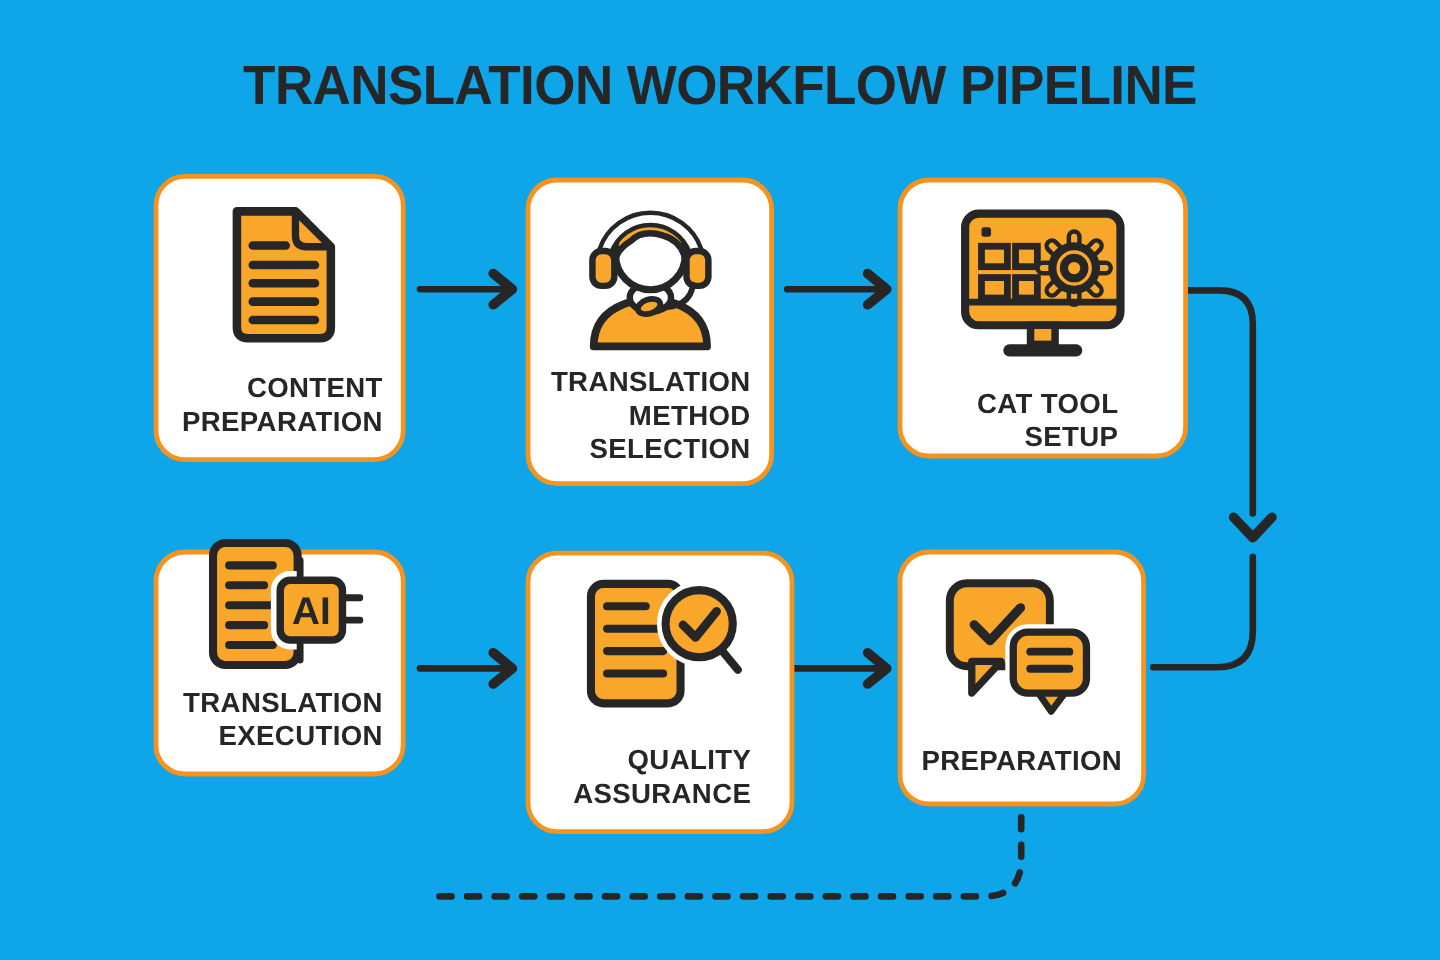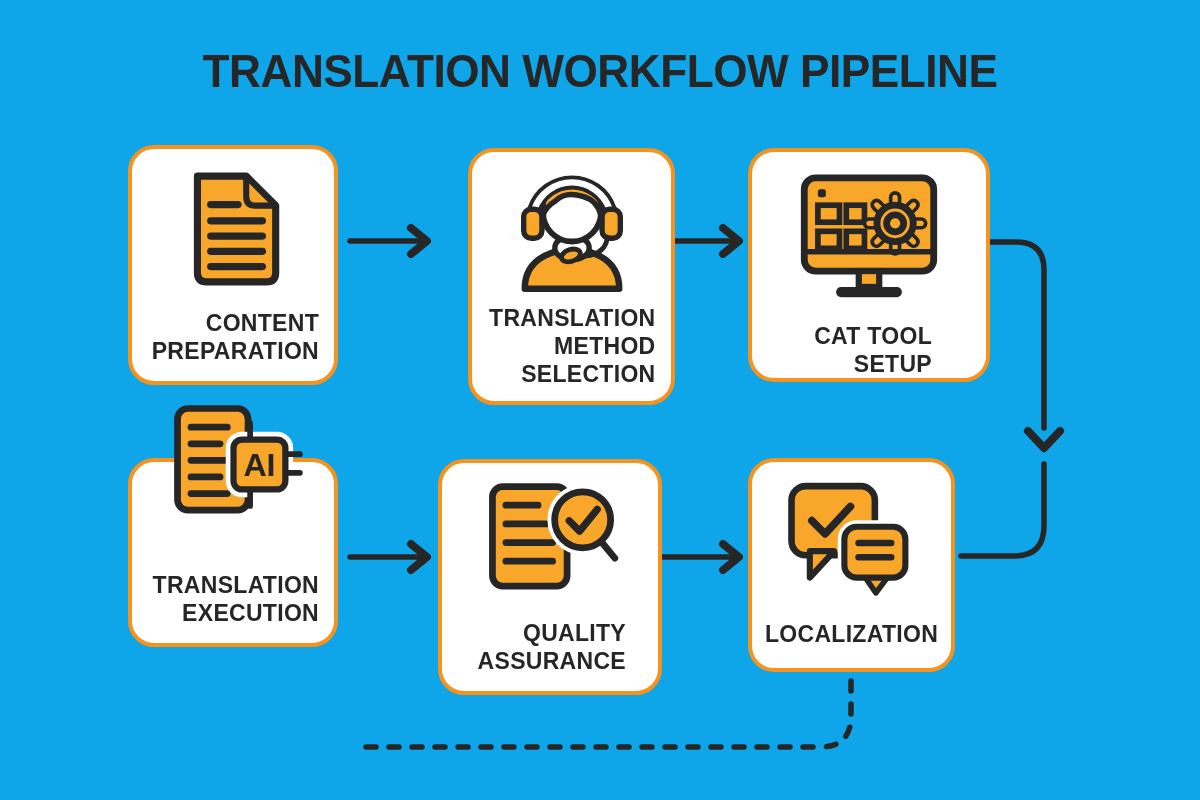--- a/index.html
+++ b/index.html
@@ -17,29 +17,29 @@
     position:absolute;background:#fff;border:4px solid var(--accent,#F6921E);
     border-radius:26px;box-sizing:border-box;display:flex;flex-direction:column;
     align-items:center;justify-content:flex-end;
   }
   .icon-wrap{flex:1;display:flex;align-items:center;justify-content:center;width:100%;}
   .step-label{
     font-weight:bold;font-size:23px;line-height:1.22;color:var(--ink,#262626);
     text-align:right;letter-spacing:.3px;
   }
   #box1{left:128px;top:145px;width:210px;height:240px;padding-bottom:16px;}
-  #box2{left:438px;top:148px;width:207px;height:257px;padding-bottom:13px;margin-left:30px;}
+  #box2{left:438px;top:148px;width:207px;height:257px;padding-bottom:13px;}
   #box3{left:748px;top:148px;width:242px;height:234px;}
   #box4{left:128px;top:458px;width:210px;height:189px;padding-bottom:16px;}
   #box5{left:438px;top:459px;width:224px;height:236px;padding-bottom:16px;}
   #box6{left:748px;top:458px;width:207px;height:214px;padding-bottom:20px;}
   #box1 .step-label{max-width:172px;}
   #box2 .step-label{max-width:168px;}
   #box3 .step-label{max-width:126px;}
-  #box4 .step-label{max-width:172px;margin-top:44px;}
+  #box4 .step-label{max-width:172px;}
   #box5 .step-label{max-width:152px;}
   #box6 .step-label{white-space:nowrap;}
   .ic{display:block;}
 </style>
 </head>
 <body>
 
 <div class="canvas">
 
   <div class="title">TRANSLATION WORKFLOW PIPELINE</div>
@@ -193,16 +193,16 @@
         <path d="M28 40 L41 53 L66 26" fill="none" stroke="var(--ink)" stroke-width="7.5" stroke-linecap="round" stroke-linejoin="round"></path>
         <rect x="60" y="46" width="60" height="50" rx="12" fill="none" stroke="#ffffff" stroke-width="13"></rect>
         <path d="M80 95 L91 111 L103 95 Z" fill="var(--fill)" stroke="var(--ink)" stroke-width="5.5" stroke-linejoin="round"></path>
         <rect x="60" y="46" width="60" height="50" rx="12" fill="var(--fill)" stroke="var(--ink)" stroke-width="6"></rect>
         <g stroke="var(--ink)" stroke-width="6.5" stroke-linecap="round">
           <path d="M74 62 H106"></path>
             <path d="M74 76 H106"></path>
         </g>
       </svg>
     </div>
-    <div class="step-label">LOCALIZATION</div>
+    <div class="step-label">PREPARATION</div>
   </div>
 
 </div>
 
 </body></html>

